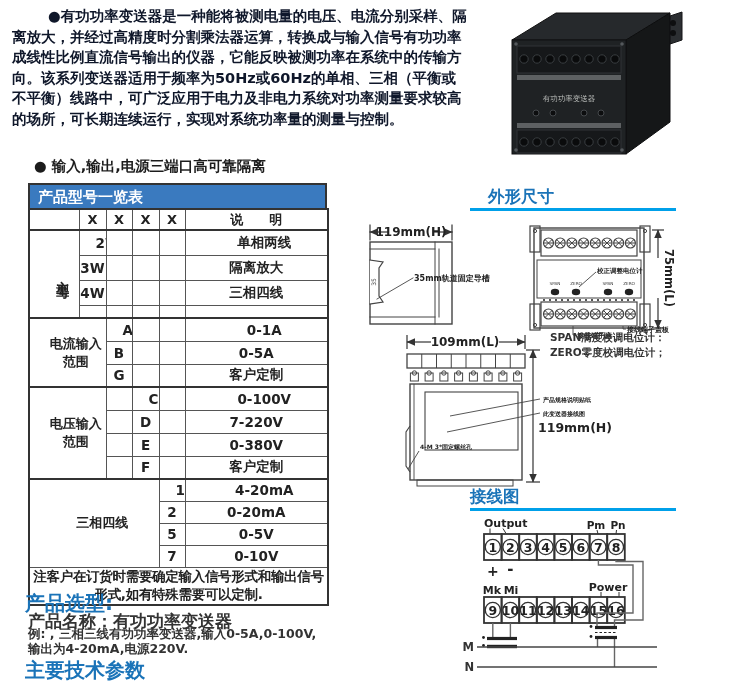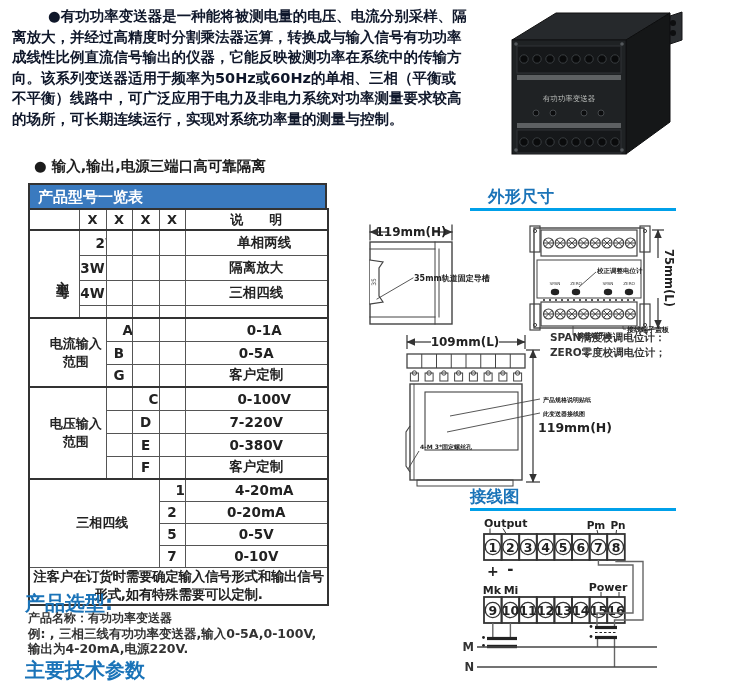--- a/index.html
+++ b/index.html
@@ -28,21 +28,21 @@
   tr.sec td{border-top:2px solid #333;padding-left:16px;}
   tr.hdr td{border-bottom:2px solid #333;font-size:13px;height:19px;}
   .vert{writing-mode:vertical-rl;text-orientation:upright;letter-spacing:3px;
         display:inline-block;font-size:13px;}
   td.note{font-size:9px;font-weight:600;text-align:left;padding:4px 3px;
           letter-spacing:-0.3px;border-top:2px solid #333;}
 
   
   .blue-title{color:#1a73b8;font-size:20px;font-weight:bold;}
   #sel-title{left:25px;top:590px;}
-  #sel-l1{left:28px;top:610px;font-size:12px;font-weight:600;color:#333;}
+  #sel-l1{left:28px;top:610px;font-size:17px;font-weight:600;color:#333;}
   #sel-l2{left:28px;top:626px;font-size:12.5px;font-weight:600;color:#333;}
   #sel-l3{left:28px;top:641px;font-size:12.5px;font-weight:600;color:#333;text-align:center;}
   #tech-title{left:25px;top:657px;}
 
   
   .sec-title{color:#1a73b8;font-size:16.5px;font-weight:bold;}
   #dims-title{left:488px;top:186px;}
   #dims-underline{left:470px;top:208px;width:206px;height:3px;background:#00a0e9;}
   #dims-svg{left:365px;top:216px;}
   #wiring-title{left:470px;top:486px;}

